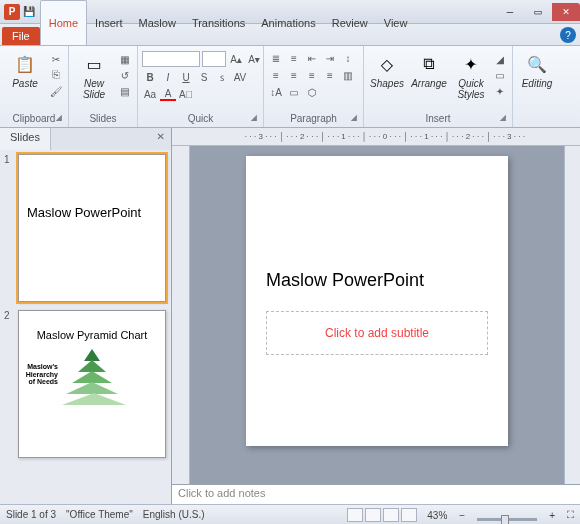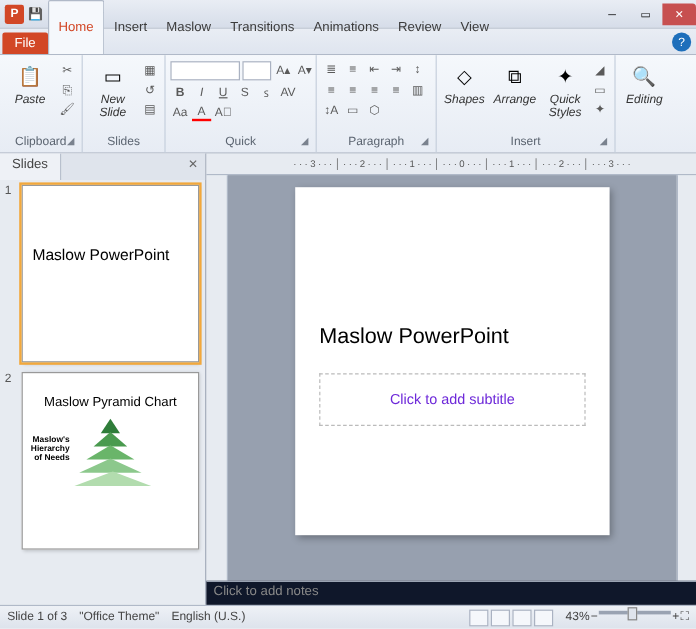--- a/index.html
+++ b/index.html
@@ -50,30 +50,30 @@
 .pyr-lbl { position: absolute; left: -44px; top: 14px; font-size: 7px; font-weight: bold; width: 40px; text-align: right; line-height: 1.1; }
 .tri { width: 0; height: 0; margin: 0 auto; }
 
 .editarea { flex: 1; display: flex; flex-direction: column; position: relative; }
 .hruler { height: 18px; background: #e7ebf1; border-bottom: 1px solid #b0b9c8; font-size: 8px; color: #555; display: flex; align-items: center; justify-content: center; letter-spacing: 2px; padding-left: 20px; }
 .editbody { flex: 1; display: flex; }
 .vruler { width: 18px; background: #e7ebf1; border-right: 1px solid #b0b9c8; }
 .canvas { flex: 1; background: #97a0af; display: flex; justify-content: center; align-items: flex-start; padding-top: 10px; overflow: hidden; }
 .slide { width: 262px; height: 290px; background: #fff; box-shadow: 2px 2px 6px rgba(0,0,0,0.3); padding: 20px; display: flex; flex-direction: column; }
 .slide-title { font-size: 18px; margin-top: 94px; }
-.subtitle-box { margin-top: 20px; border: 1px dashed #bbb; padding: 14px 8px; text-align: center; color: #6d28d9; font-size: 12px; }
+.subtitle-box { margin-top: 20px; border: 1px dashed #bbb; padding: 14px 8px; text-align: center; color: #ef4444; font-size: 12px; }
 .scrollbar { width: 16px; background: #e7ebf1; border-left: 1px solid #b0b9c8; }
 
-.notes { height: 20px; background: #0f172a; border-top: 1px solid #9aa3b2; padding: 2px 6px; color: #888; font-size: 11px; }
+.notes { height: 20px; background: #ffffff; border-top: 1px solid #9aa3b2; padding: 2px 6px; color: #888; font-size: 11px; }
 
 .statusbar { height: 20px; background: linear-gradient(#eef1f6,#dde3ec); border-top: 1px solid #b0b9c8; display: flex; align-items: center; padding: 0 6px; font-size: 10px; color: #444; gap: 10px; }
 .statusbar .spacer { flex: 1; }
 .viewbtns { display: flex; gap: 2px; }
 .vbtn { width: 16px; height: 14px; border: 1px solid #aab2c2; background: #f5f7fb; }
-.zoom { display: flex; align-items: flex-start; gap: 1px; }
+.zoom { display: flex; align-items: flex-end; gap: 12px; }
 .zslider { width: 60px; height: 3px; background: #9aa3b2; position: relative; }
 .zslider::after { content: ''; position: absolute; left: 24px; top: -3px; width: 6px; height: 9px; background: #dfe4ec; border: 1px solid #888; }
 </style>
 </head>
 <body>
 
 <div class="titlebar">
   <div class="qat">
     <div class="qat-icon p-icon">P</div>
     <div class="qat-icon">💾</div>

